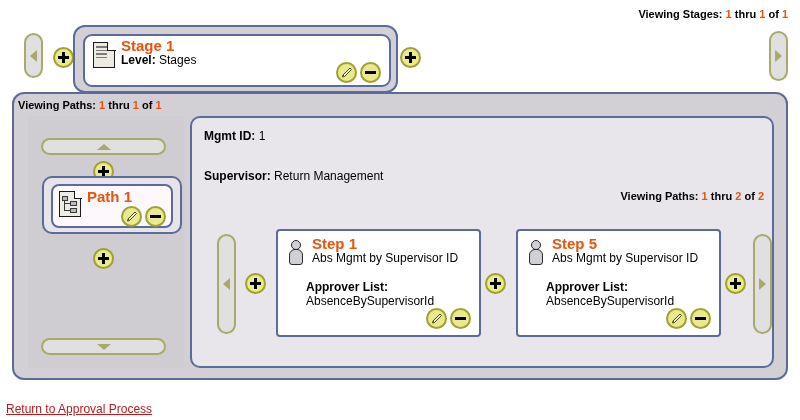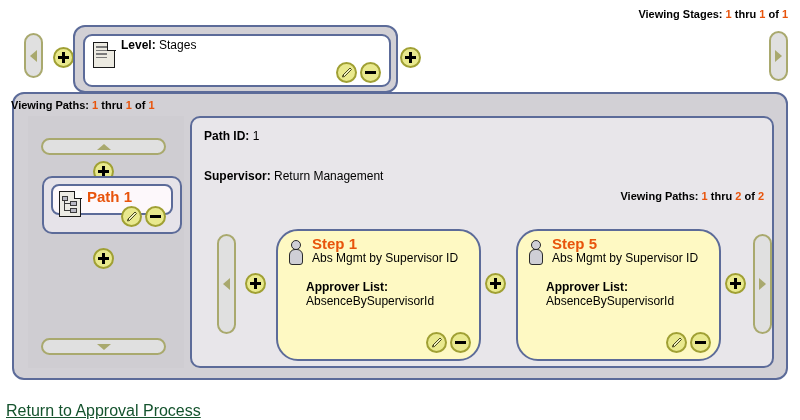--- a/index.html
+++ b/index.html
@@ -22,21 +22,21 @@
 
   
   .viewing-line {
     position: absolute;
     font-size: 11px;
     font-weight: bold;
     white-space: nowrap;
     color: #000;
   }
   #viewing-stages { top: 8px; right: 12px; }
-  #viewing-paths-left { left: 11px; top: 99px; }
+  #viewing-paths-left { left: 18px; top: 99px; }
   #viewing-paths-right { right: 36px; top: 190px; }
   .viewing-line .v { color: #e8540c; }
 
   
   .pill {
     background: #e0e0e0;
     border: 2px solid #a9a96e;
     border-radius: 999px;
     position: absolute;
     box-sizing: border-box;
@@ -188,21 +188,21 @@
     left: 14px; top: 60px;
     width: 140px; height: 58px;
     background: #e6e3e9;
     border: 2px solid #5c6b99;
     border-radius: 10px;
     box-sizing: border-box;
   }
   #path-card {
     position: absolute;
     left: 7px; top: 6px;
-    width: 122px; height: 31px;
+    width: 122px; height: 44px;
     background: #fdf8fb;
     border: 2px solid #5c6b99;
     border-radius: 8px;
     box-sizing: border-box;
   }
 
   
   .hier-icon {
     width: 22px; height: 26px;
     background: #ecebe4;
@@ -247,44 +247,44 @@
     position: absolute;
     left: 12px;
     font-size: 12px;
     white-space: nowrap;
   }
   .detail-row b { font-weight: bold; }
 
   
   .step-card {
     position: absolute;
-    width: 205px; height: 132px;
-    background: #fef9c3;
-    border: 2px solid #5c6b99;
-    border-radius: 22px;
+    width: 205px; height: 108px;
+    background: #ffffff;
+    border: 2px solid #5c6b99;
+    border-radius: 4px;
     box-sizing: border-box;
   }
   .step-approver-label {
     font-weight: bold;
     font-size: 12px;
   }
   .step-approver-value { font-size: 12px; }
 
   .card-actions {
     position: absolute;
     display: flex;
     gap: 3px;
   }
 
   
   #footer-link {
     position: absolute;
     left: 6px; top: 402px;
-    color: #14532d;
-    font-size: 16px;
+    color: #b91c1c;
+    font-size: 12px;
     text-decoration: underline;
     cursor: pointer;
   }
 </style>
 </head>
 <body>
 
 <div class="viewing-line" id="viewing-stages">
   <span>Viewing Stages:</span>
   <span class="v">1</span>
@@ -307,20 +307,21 @@
       <div class="doc-icon">
         <div class="lines">
             <i></i>
             <i></i>
             <i></i>
             <i></i>
           </div>
       </div>
     </div>
     <div style="position:absolute; left:36px; top:2px;">
+      <div class="card-title">Stage 1</div>
       <div class="card-sub">
         <span class="lbl-bold">Level:</span>
         <span>Stages</span>
       </div>
     </div>
     <div class="card-actions" style="right:8px; top:26px;">
       <span class="rbtn inline">
         <span class="pencil-glyph">
           <svg width="13" height="13" viewBox="0 0 13 13">
               <path d="M10 2 L11.5 3.5 L4.5 10.5 L2.5 11 L3 9 Z" fill="#f2f2c0" stroke="#4a4a20" stroke-width="1"></path>
@@ -388,21 +389,21 @@
     </div>
 
     <div class="pill pill-h" style="left:13px; top:222px; width:125px;">
       <span class="tri tri-down"></span>
     </div>
   </div>
 
   <div id="path-detail-panel">
 
     <div class="detail-row" style="top:11px;">
-      <b>Path ID:</b>
+      <b>Mgmt ID:</b>
       <span>1</span>
     </div>
     <div class="detail-row" style="top:51px;">
       <b>Supervisor:</b>
       <span>Return Management</span>
     </div>
 
     <div class="pill pill-v" style="left:25px; top:116px; height:100px;">
       <span class="tri tri-left"></span>
     </div>

